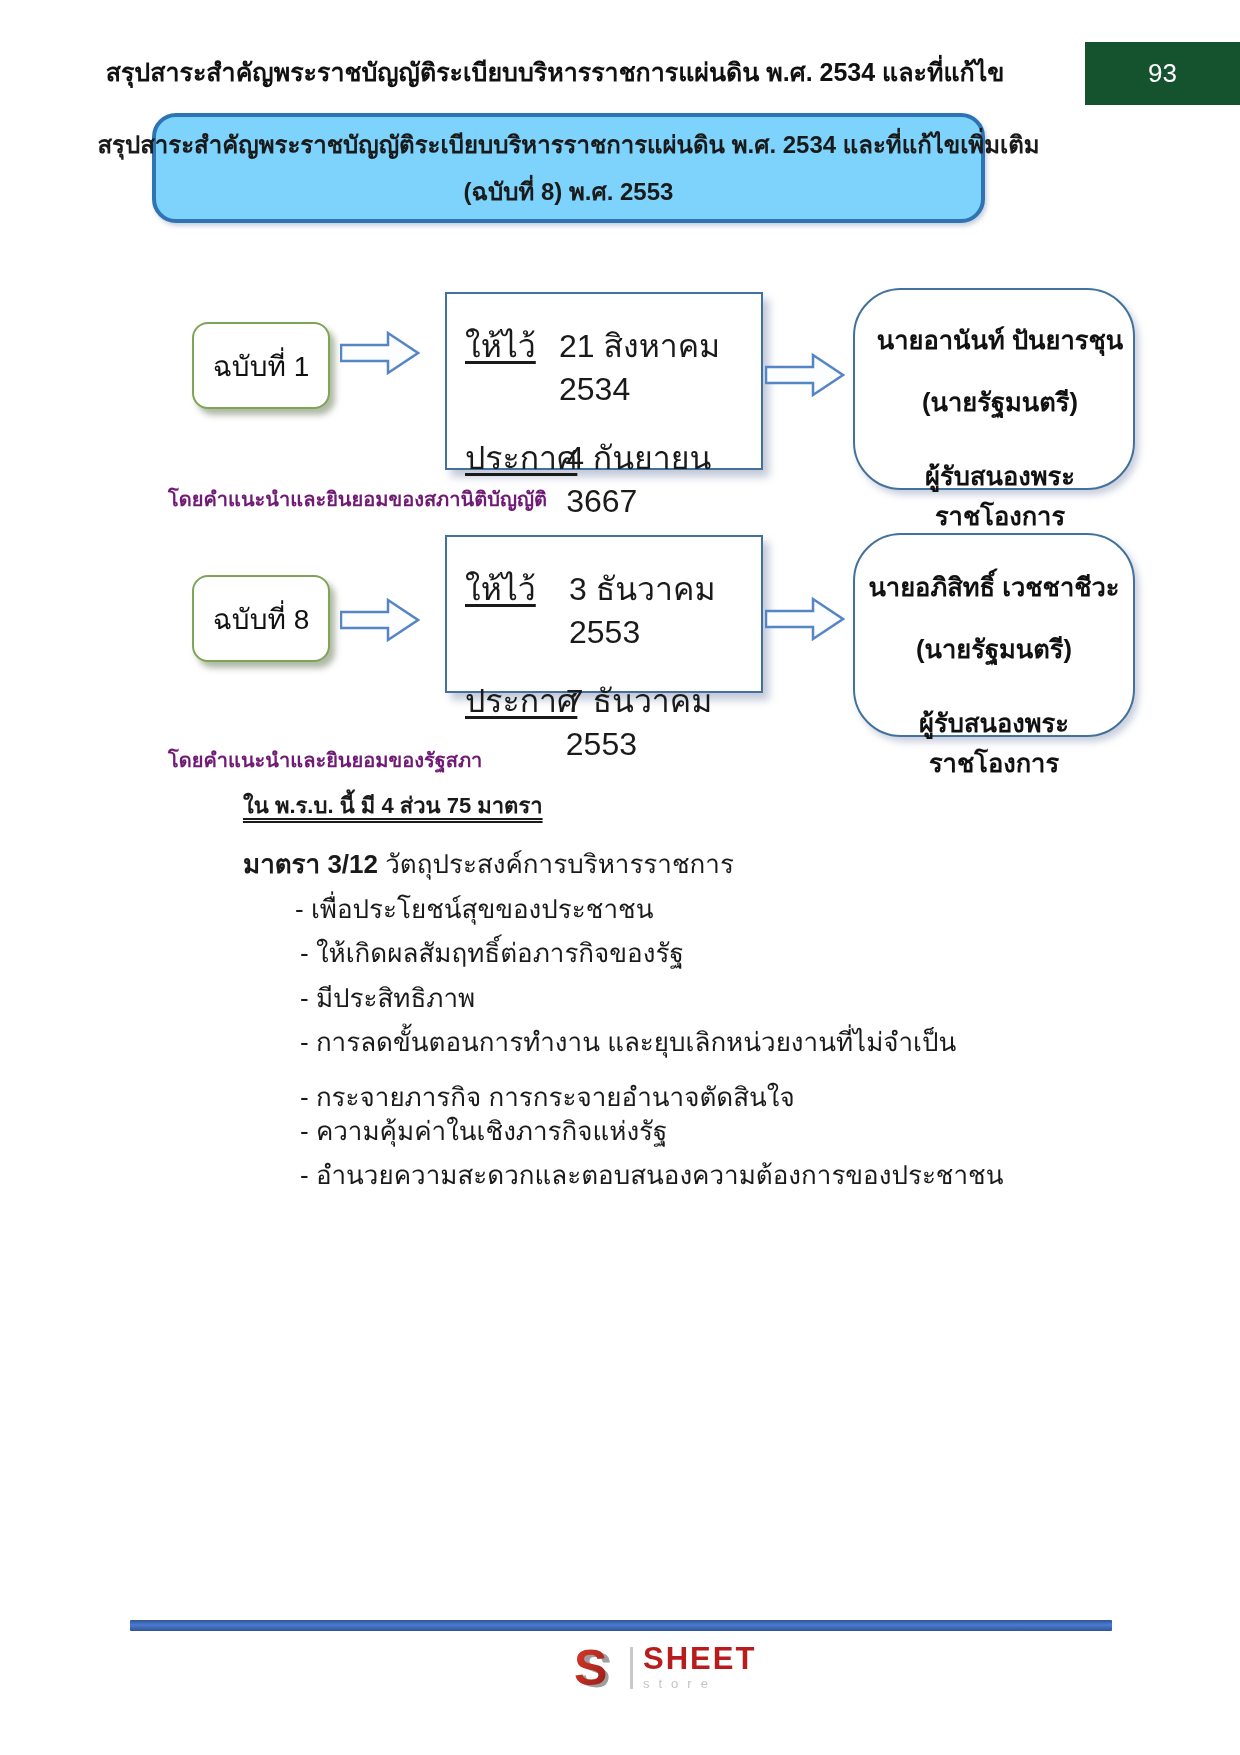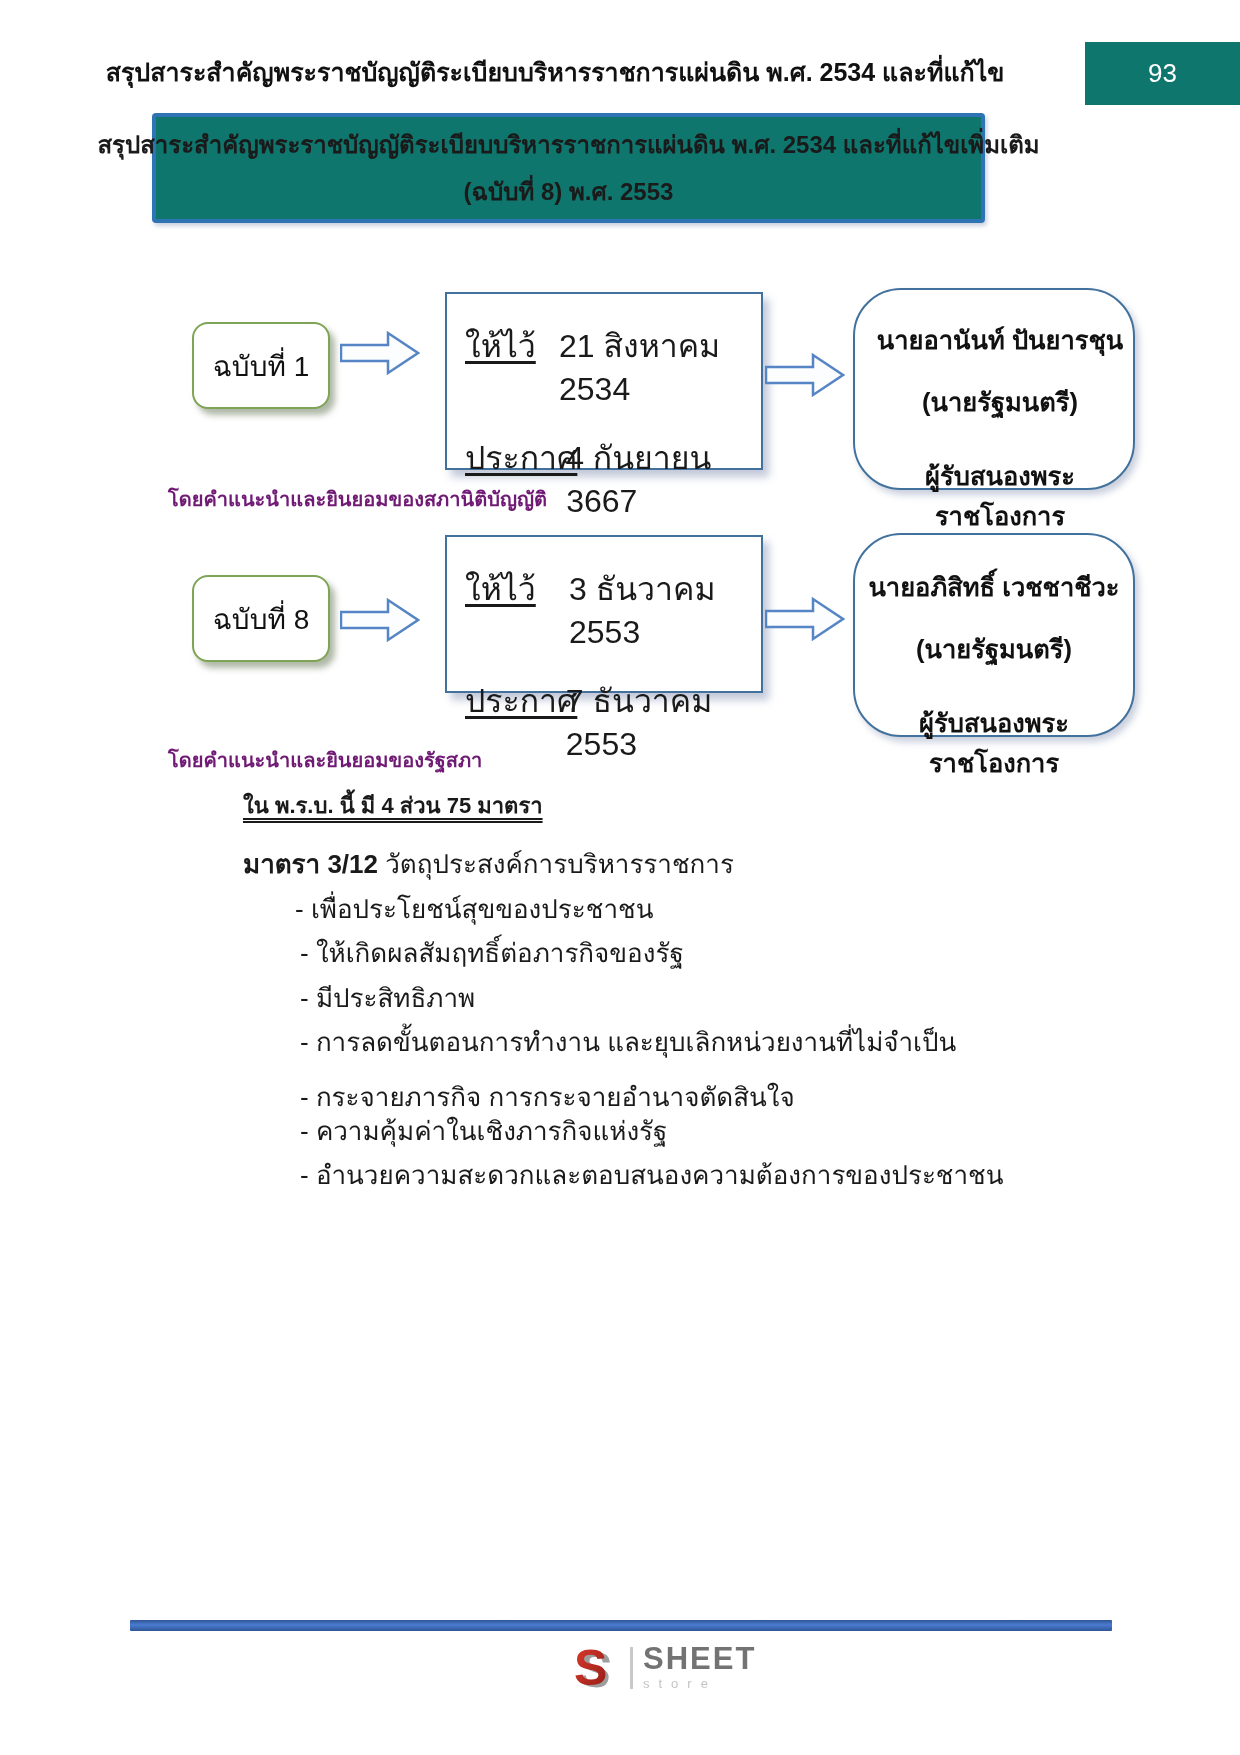--- a/index.html
+++ b/index.html
@@ -10,28 +10,28 @@
     background:#ffffff; overflow:hidden;
   }
 
   
   .header-title {
     position:absolute; left:0; top:52px; width:1110px;
     text-align:center; font-size:25px; font-weight:bold; color:#111;
   }
   .page-number-badge {
     position:absolute; left:1085px; top:42px; width:155px; height:63px;
-    background:#0f766e; color:#fff; display:flex; align-items:center; justify-content:center;
+    background:#14532d; color:#fff; display:flex; align-items:center; justify-content:center;
     font-size:26px;
   }
 
   
   .title-box {
     position:absolute; left:152px; top:113px; width:833px; height:110px;
-    border:4px solid #2E74B5; border-radius:4px; background:#0f766e;
+    border:4px solid #2E74B5; border-radius:24px; background:#7dd3fc;
     box-shadow:2px 3px 4px rgba(100,120,160,0.35);
     display:flex; flex-direction:column; align-items:center; justify-content:center;
     gap:8px; padding:6px 20px;
   }
   .title-box .t-line { font-size:24px; font-weight:bold; text-align:center; white-space:nowrap; }
 
   
   .edition-box {
     position:absolute; width:138px; height:87px;
     border:2.5px solid #7EA456; border-radius:16px; background:#fff;
@@ -74,21 +74,21 @@
     background:linear-gradient(#2F5597 0%, #4B7BD0 45%, #2F5597 100%);
     border-radius:1px;
   }
   .sheet-logo {
     position:absolute; left:570px; top:1643px; width:180px; height:62px;
     display:flex; align-items:flex-start;
   }
   .logo-s { position:relative; width:52px; height:56px; flex:none; }
   .logo-divider { width:3px; height:42px; background:#C9C9C9; margin:4px 10px 0 8px; flex:none; }
   .logo-words { display:flex; flex-direction:column; }
-  .logo-name { font-size:31px; font-weight:bold; color:#737373; letter-spacing:2px; line-height:32px; }
+  .logo-name { font-size:31px; font-weight:bold; color:#b91c1c; letter-spacing:2px; line-height:32px; }
   .logo-sub { font-size:13px; color:#C4C4C4; letter-spacing:9px; margin-top:1px; }
 </style>
 </head>
 <body>
 
 <div id="page">
 
   <div class="header-title">สรุปสาระสำคัญพระราชบัญญัติระเบียบบริหารราชการแผ่นดิน พ.ศ. 2534 และที่แก้ไข</div>
   <div class="page-number-badge">
     <span>93</span>

